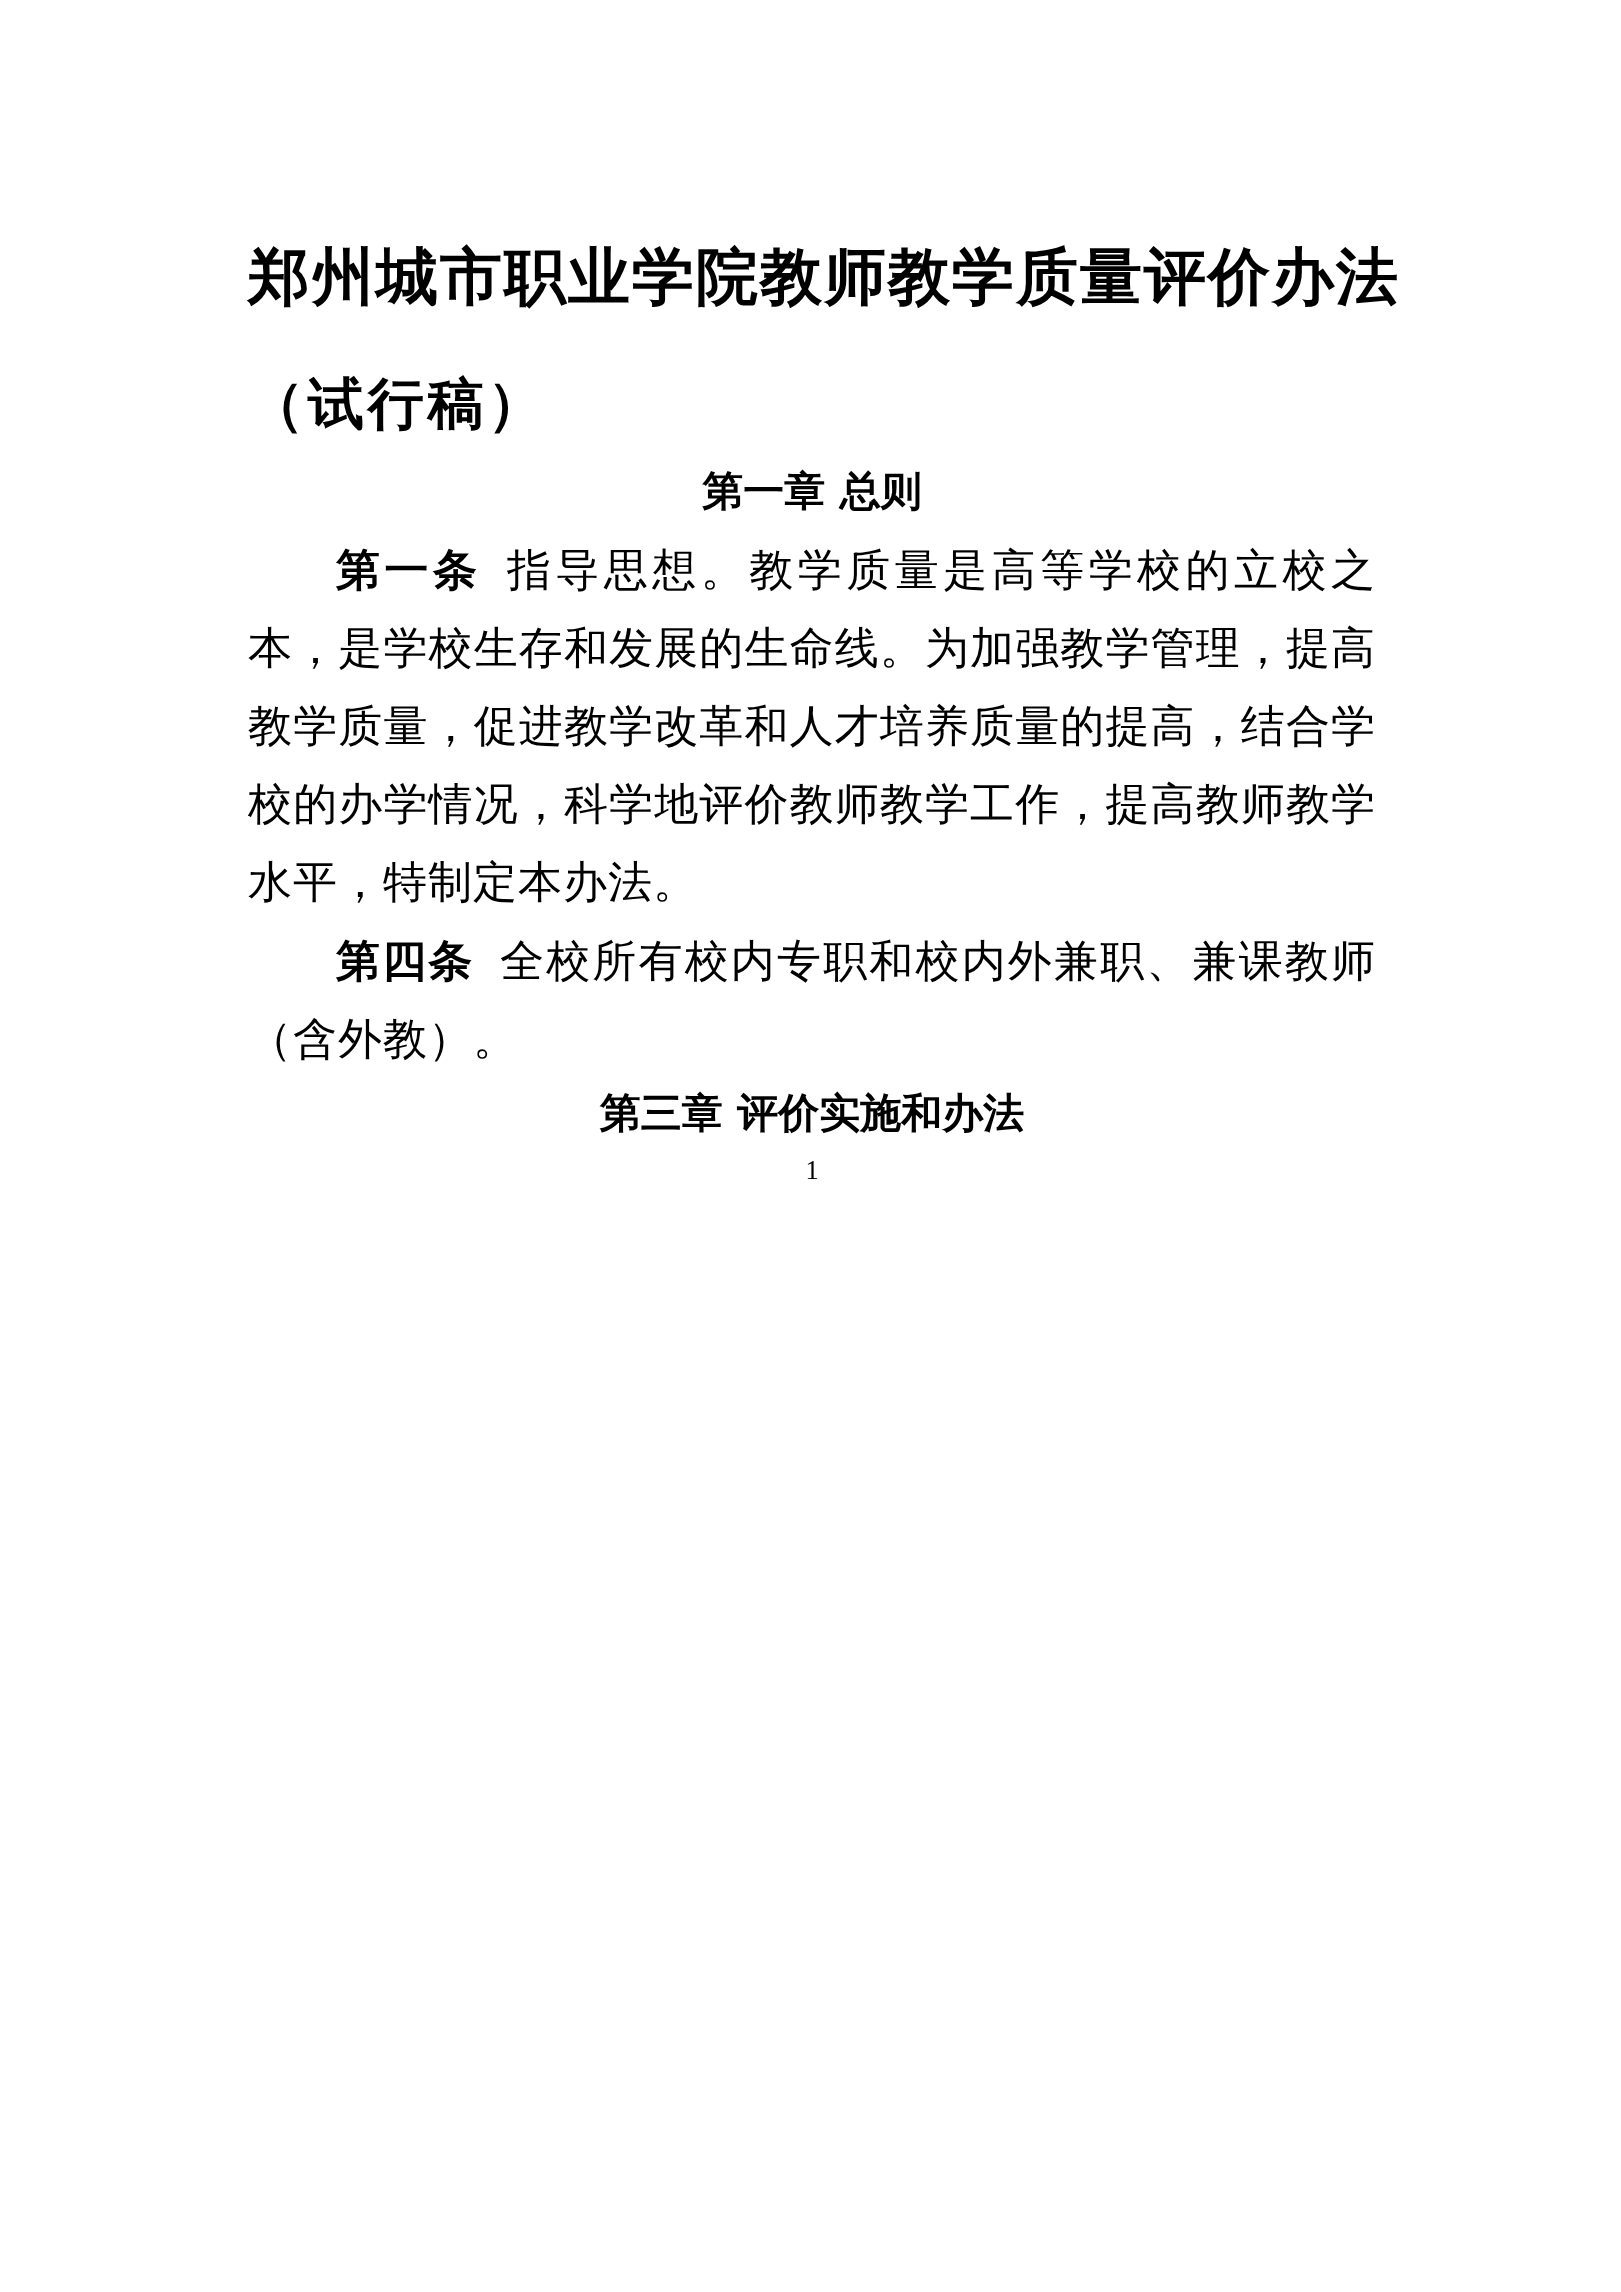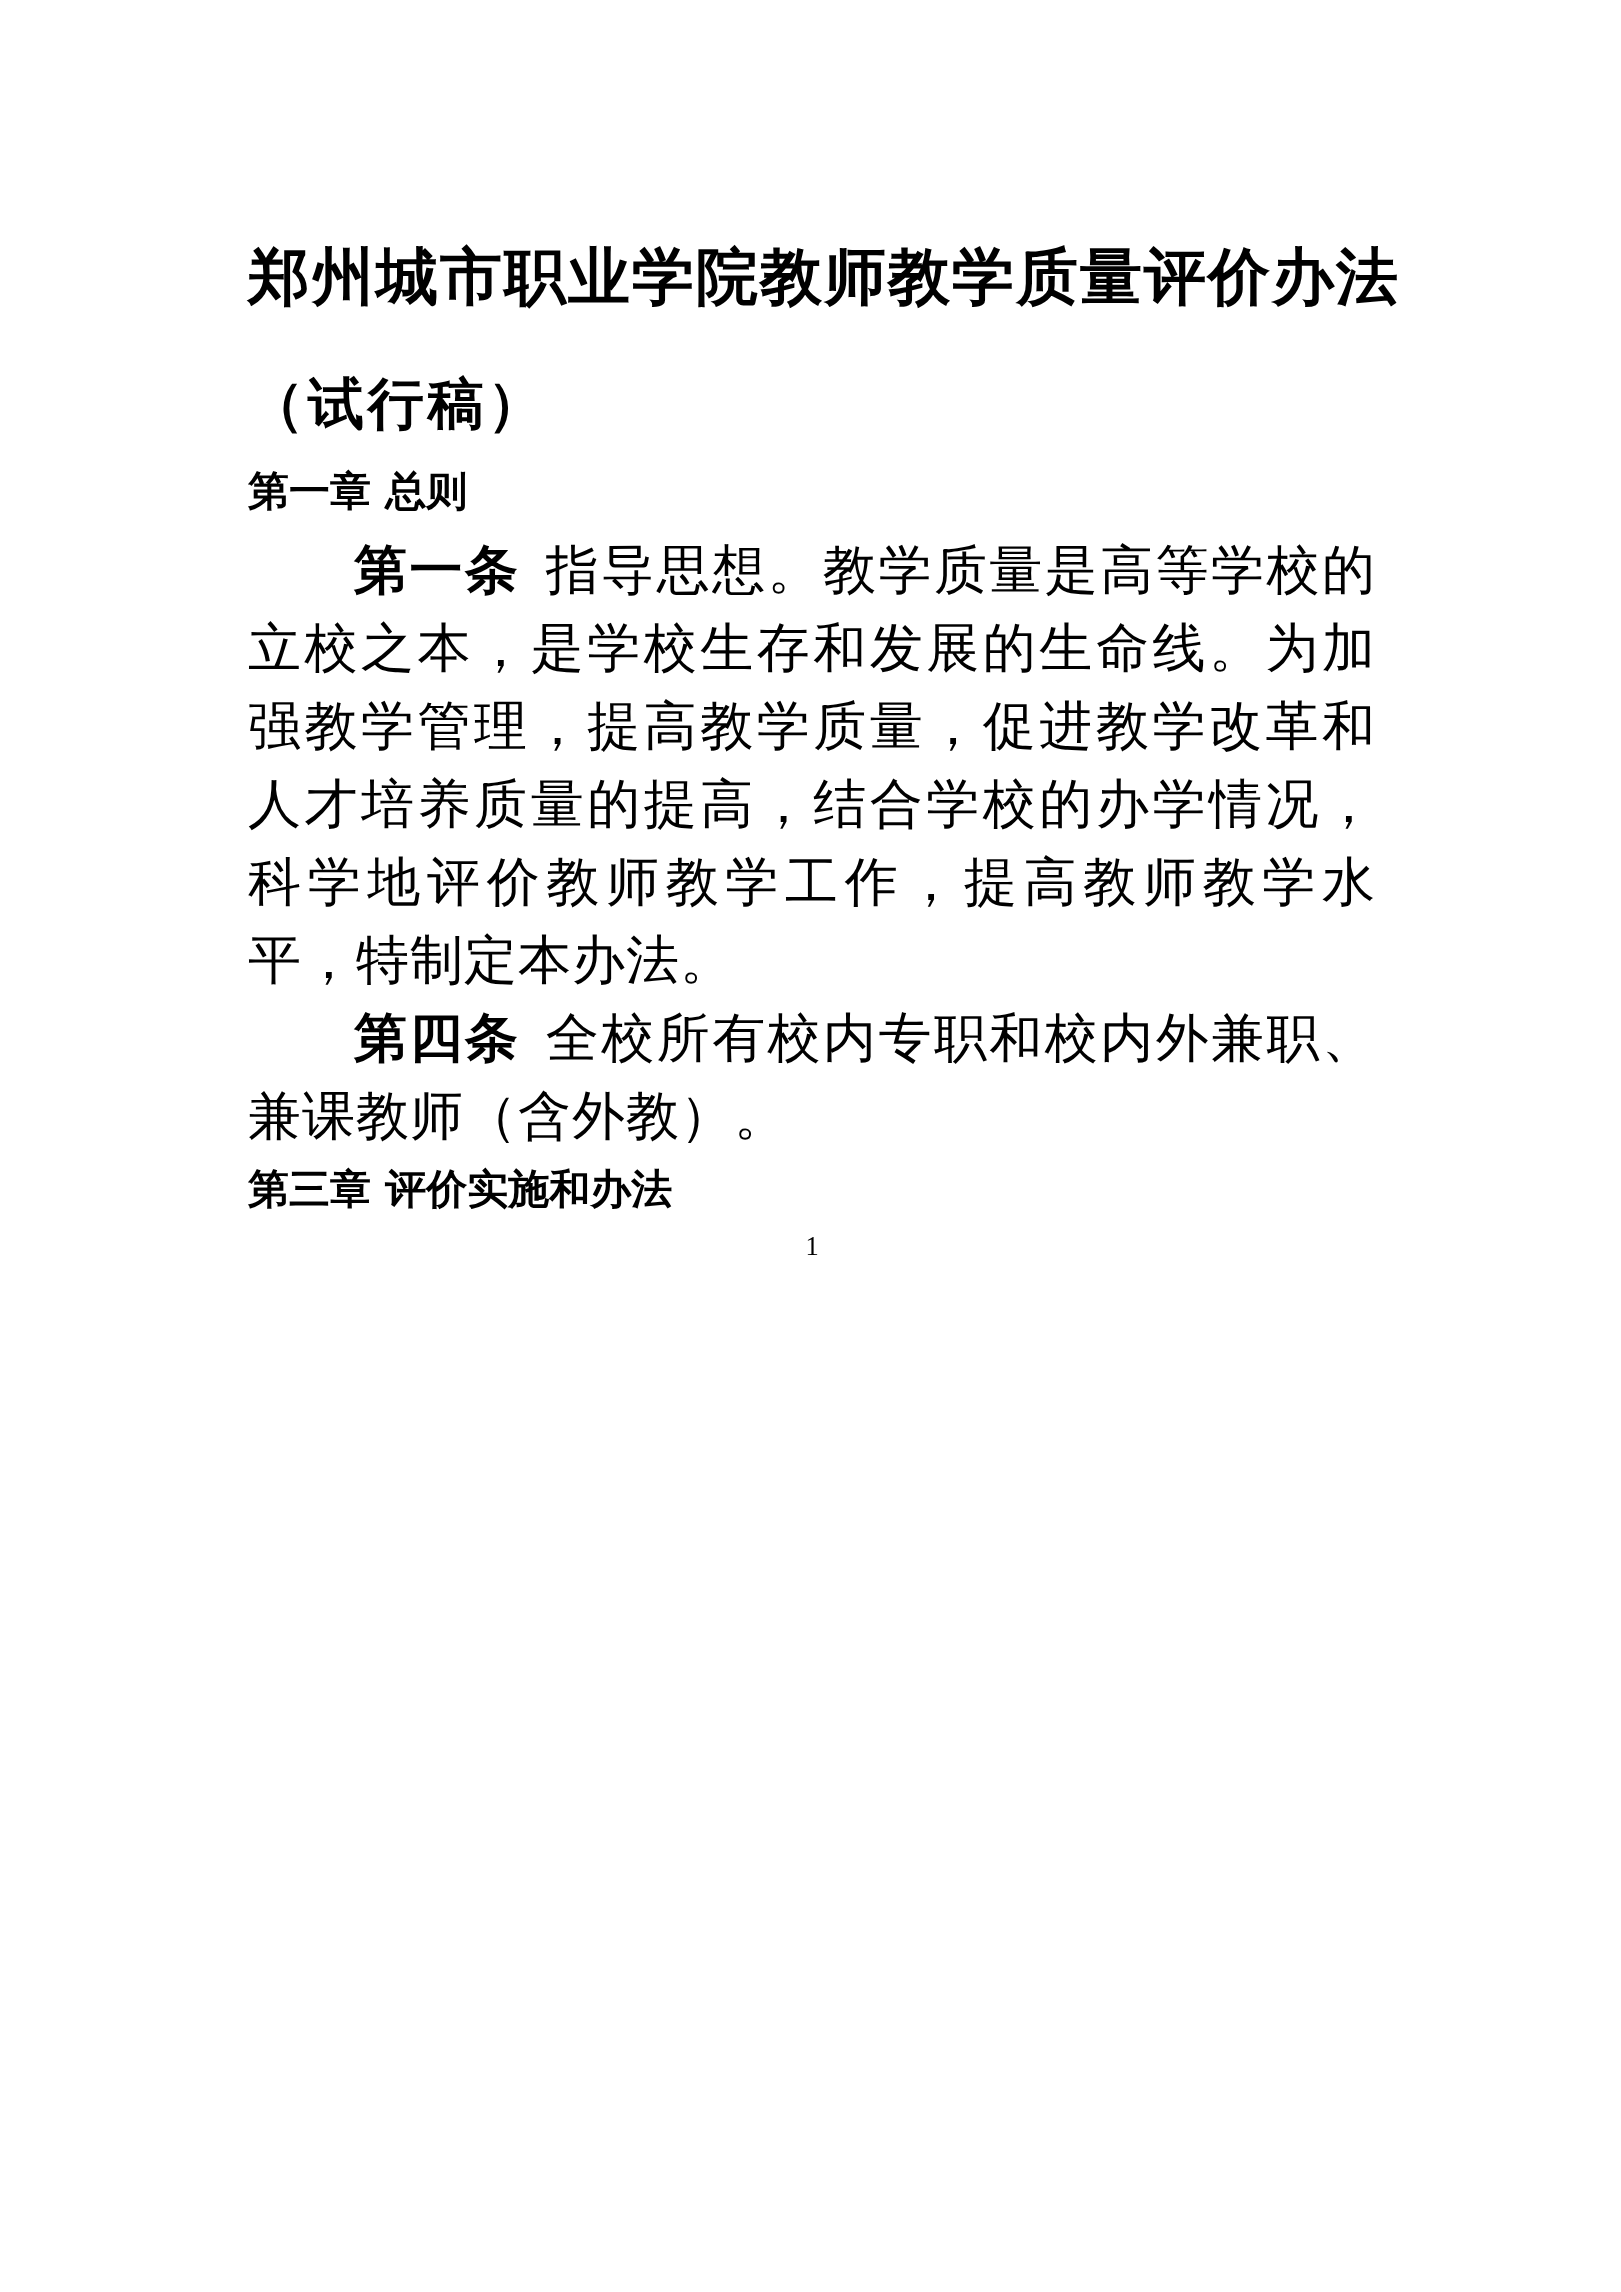--- a/index.html
+++ b/index.html
@@ -27,32 +27,32 @@
   .doc-subtitle {
     text-align: left;
     font-family: "DejaVu Serif", serif;
     font-weight: 700;
     font-size: 56px;
     line-height: 1.05;
     letter-spacing: 3.9px;
     margin-top: 65px;
   }
   .chapter {
-    text-align: left;
+    text-align: center;
     font-family: "DejaVu Sans", sans-serif;
     font-weight: 700;
     font-size: 41px;
     line-height: 1.05;
     margin: 13.7px 0 17.6px 0;
   }
   .chapter.first {
     margin-top: 37px;
   }
   .article {
-    font-size: 53px;
+    font-size: 44px;
     line-height: 78px;
     text-align: justify;
     text-indent: 2em;
     letter-spacing: 1px;
   }
   .article .label {
     font-family: "DejaVu Sans", sans-serif;
     font-weight: 700;
     margin-right: 25.5px;
   }

